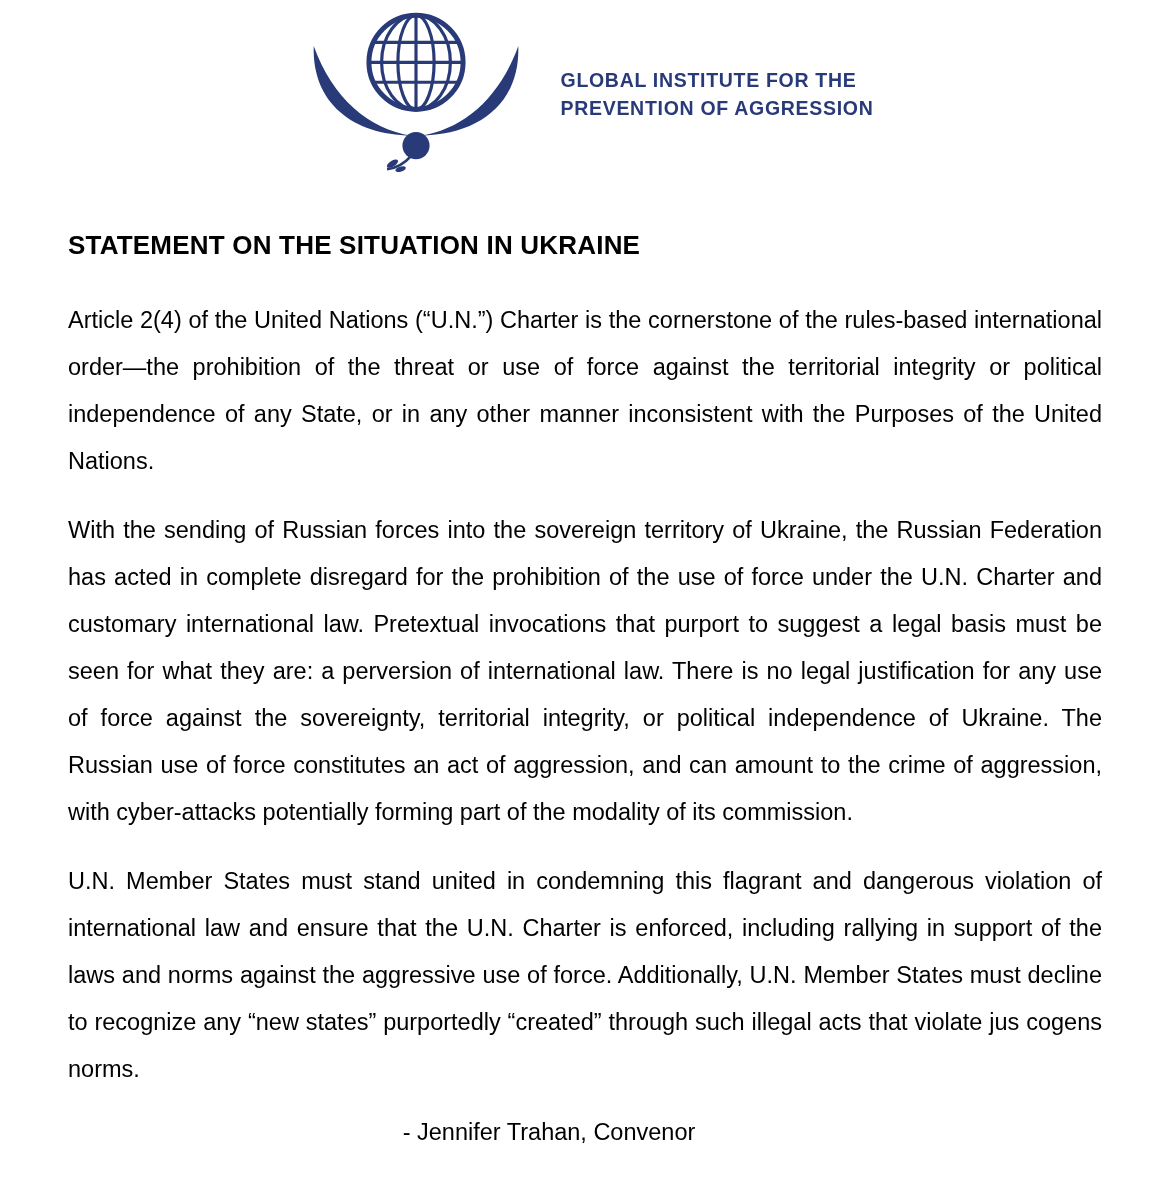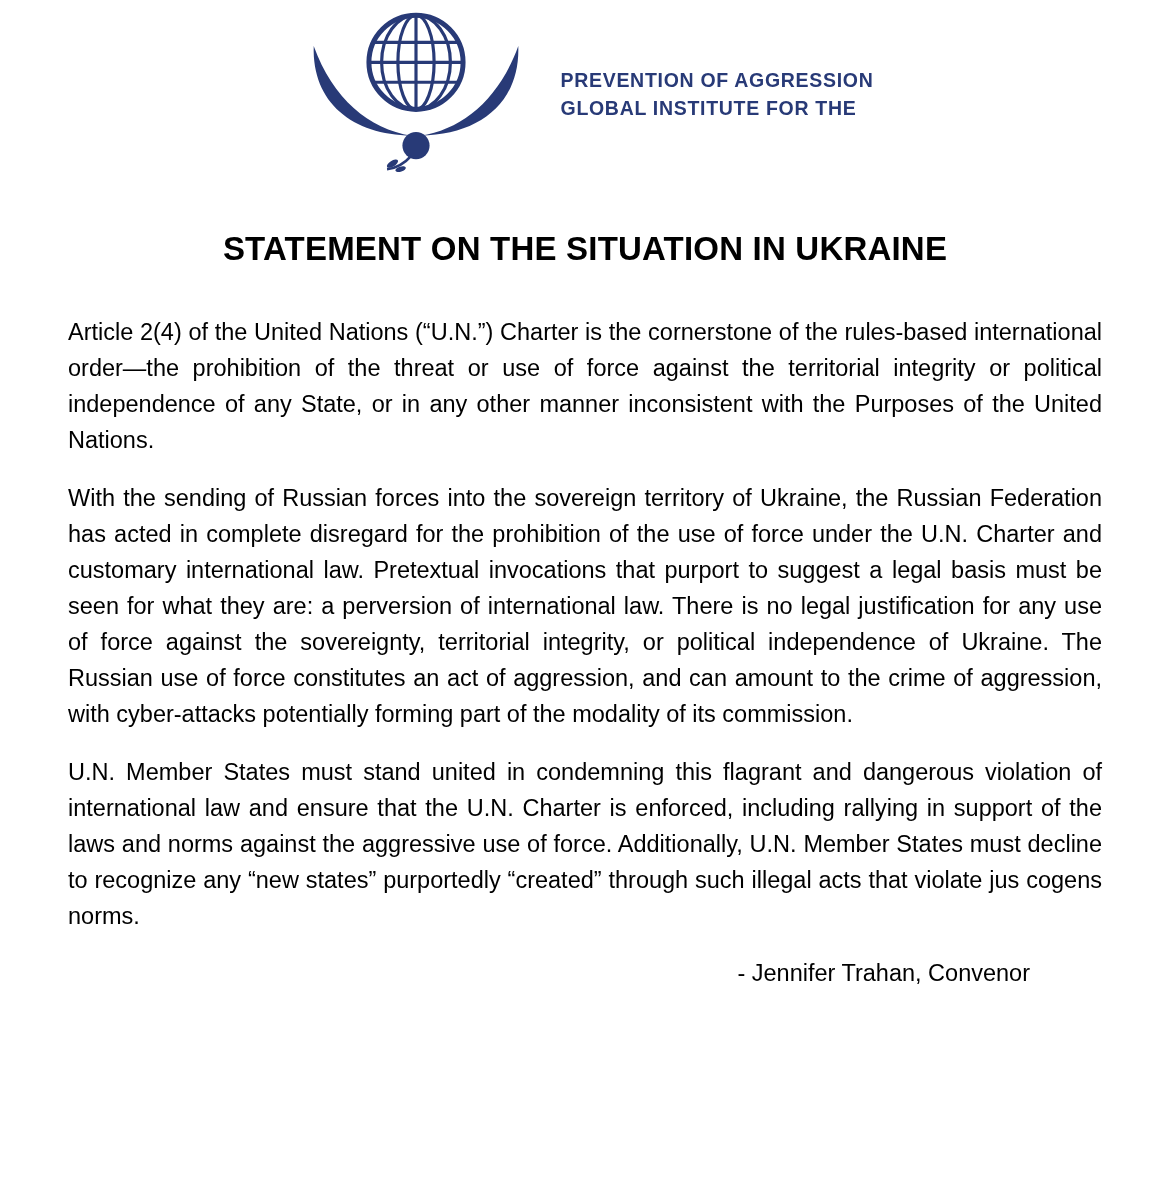--- a/index.html
+++ b/index.html
@@ -31,39 +31,38 @@
   .logo-svg .globe-bg { fill: #ffffff; stroke: var(--navy); }
   .org-name {
     color: var(--navy);
     font-weight: 700;
     font-size: 19.5px;
     letter-spacing: 0.7px;
     line-height: 1.45;
     white-space: nowrap;
   }
   .doc-title {
-    text-align: center;
     font-weight: 700;
-    font-size: 33px;
+    font-size: 26px;
     margin-top: 50px;
     letter-spacing: 0.2px;
   }
   .statement-body {
-    margin-top: 46px;
+    margin-top: 36px;
     font-size: 23.5px;
-    line-height: 36px;
+    line-height: 47px;
   }
   .para {
     text-align: justify;
     margin-bottom: 22px;
   }
   .para:last-child { margin-bottom: 0; }
   .italic { }
   .signature {
-    text-align: right;
+    text-align: center;
     font-size: 23.5px;
     margin-top: 26px;
     margin-right: 72px;
   }
 </style>
 </head>
 <body>
 
 <div class="page">
 
@@ -87,22 +86,22 @@
         <line class="ln" x1="78" y1="82" x2="172" y2="82" stroke-width="3.5"></line>
 
         <circle class="fl" cx="125" cy="152" r="15"></circle>
 
         <path class="ln" d="M 120 163 C 112 172, 103 177, 93 178" stroke-width="3"></path>
         <ellipse class="fl" cx="99" cy="172" rx="7" ry="3.2" transform="rotate(-32 99 172)"></ellipse>
         <ellipse class="fl" cx="108" cy="178" rx="6" ry="2.8" transform="rotate(-18 108 178)"></ellipse>
       </svg>
     </span>
     <div class="org-name">
+      <div>GLOBAL INSTITUTE FOR THE</div>
       <div>PREVENTION OF AGGRESSION</div>
-      <div>GLOBAL INSTITUTE FOR THE</div>
     </div>
   </header>
 
   <h1 class="doc-title">STATEMENT ON THE SITUATION IN UKRAINE</h1>
 
   <main class="statement-body" id="paragraphs">
       <p class="para"><span>Article 2(4) of the United Nations (“U.N.”) Charter is the cornerstone of the rules-based international order—the prohibition of the threat or use of force against the territorial integrity or political independence of any State, or in any other manner inconsistent with the Purposes of the United Nations.</span></p>
       <p class="para"><span>With the sending of Russian forces into the sovereign territory of Ukraine, the Russian Federation has acted in complete disregard for the prohibition of the use of force under the U.N. Charter and customary international law.  Pretextual invocations that purport to suggest a legal basis must be seen for what they are:  a perversion of international law. There is no legal justification for </span><span class="italic">any</span><span> use of force against the sovereignty, territorial integrity, or political independence of Ukraine.  The Russian use of force constitutes an act of aggression, and can amount to the crime of aggression, with cyber-attacks potentially forming part of the modality of its commission.</span></p>
       <p class="para"><span>U.N. Member States must stand united in condemning this flagrant and dangerous violation of international law and ensure that the U.N. Charter is enforced, including rallying in support of the laws and norms against the aggressive use of force.  Additionally, U.N. Member States must decline to recognize any “new states” purportedly “created” through such illegal acts that violate </span><span class="italic">jus cogens</span><span> norms.</span></p>
     </main>

